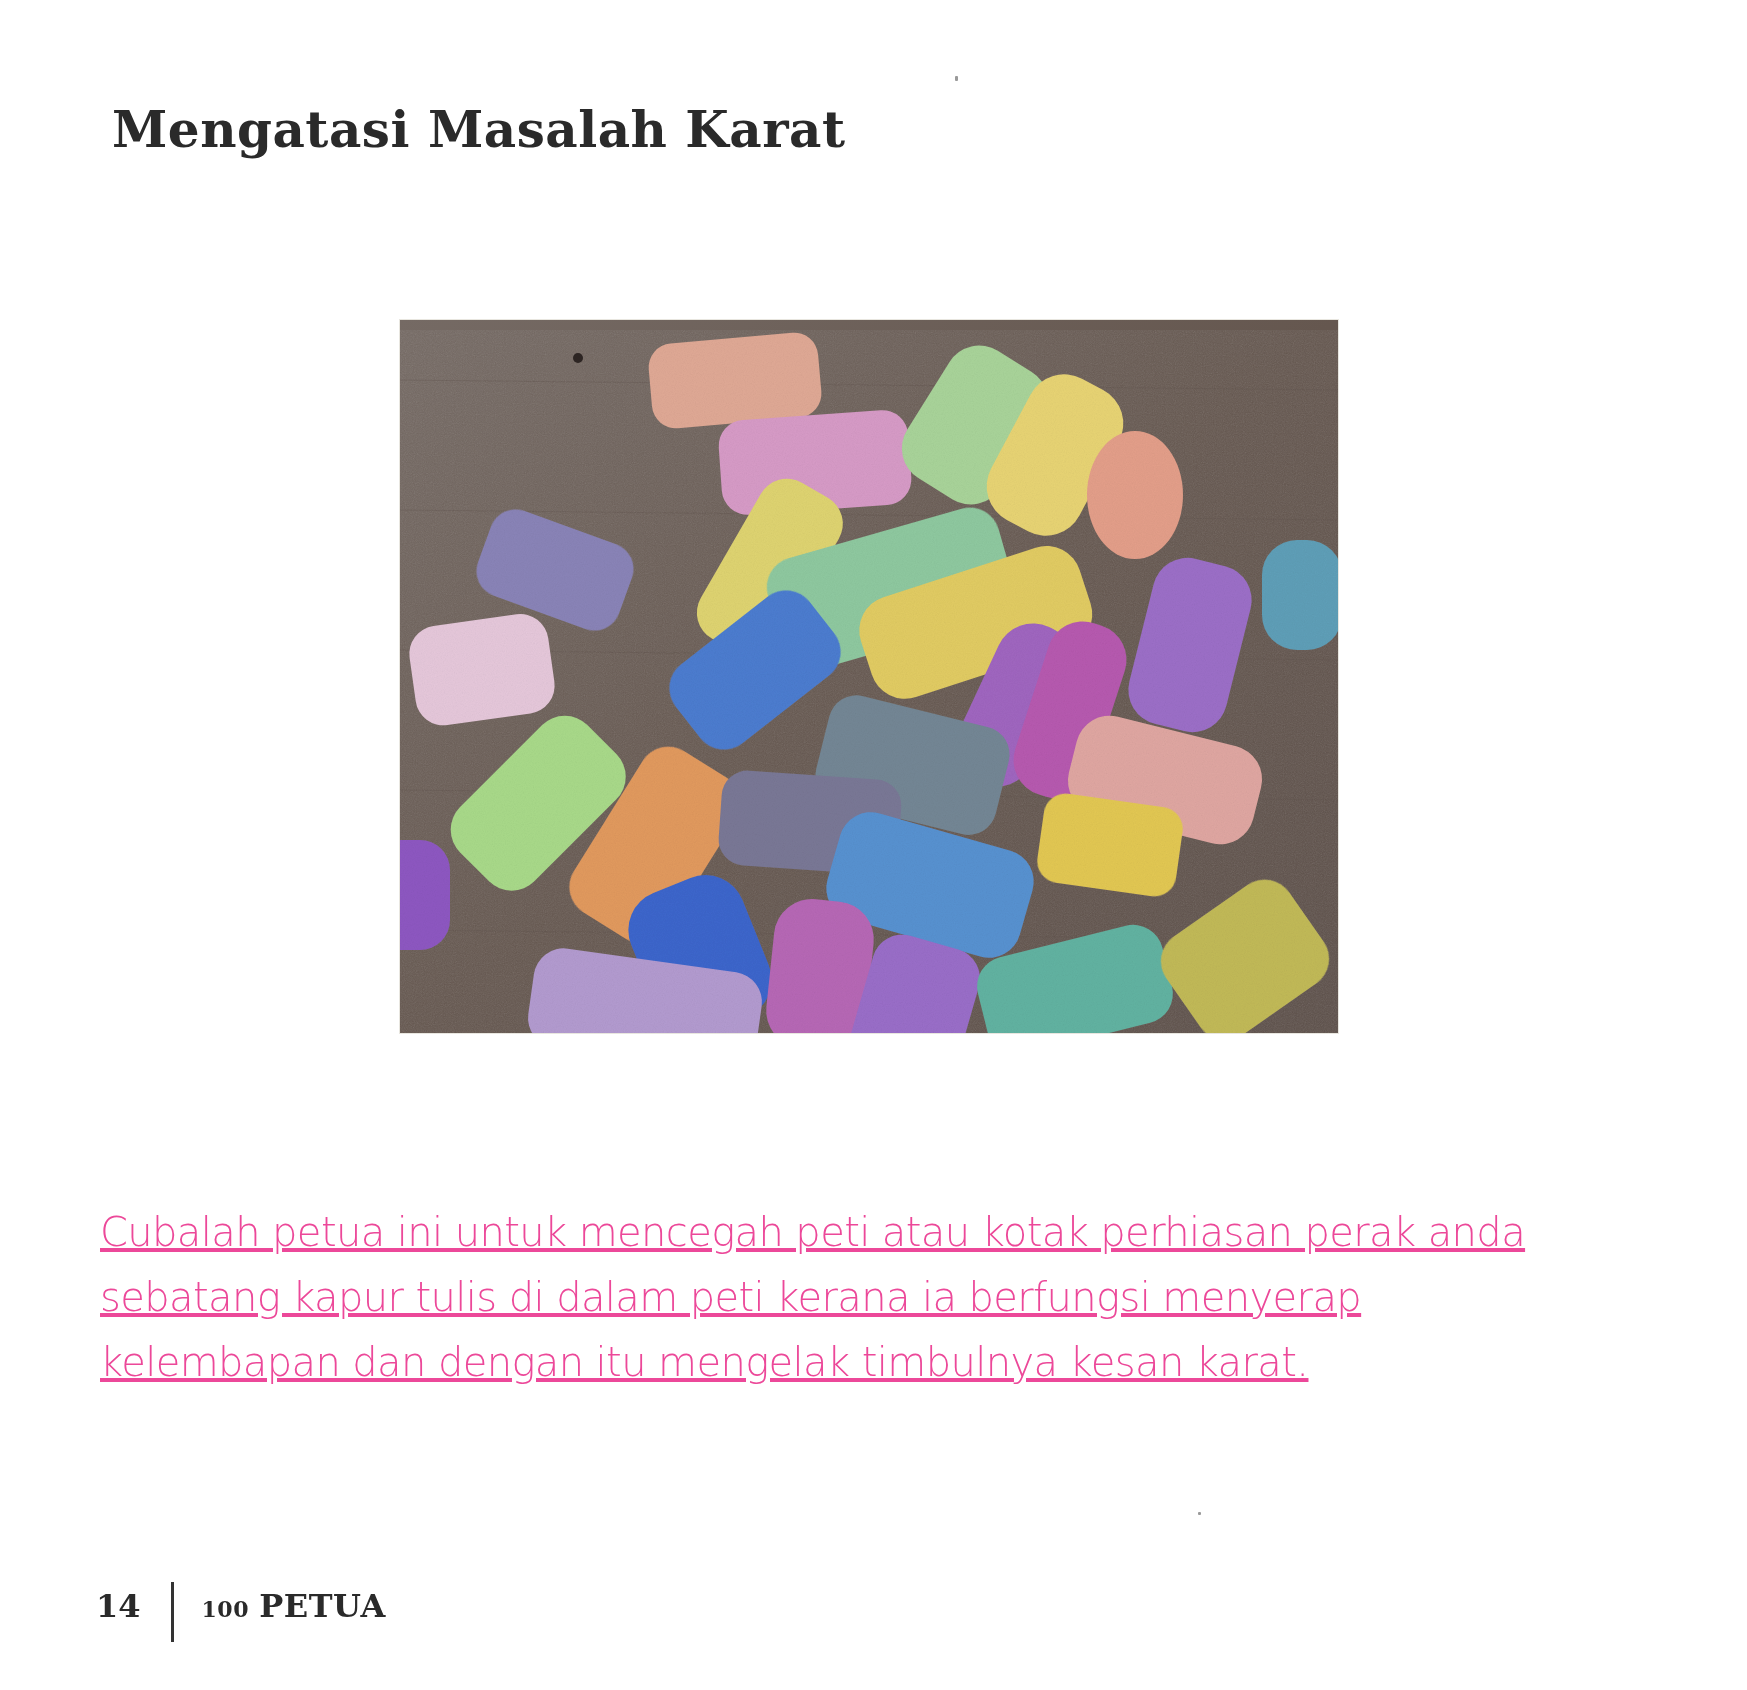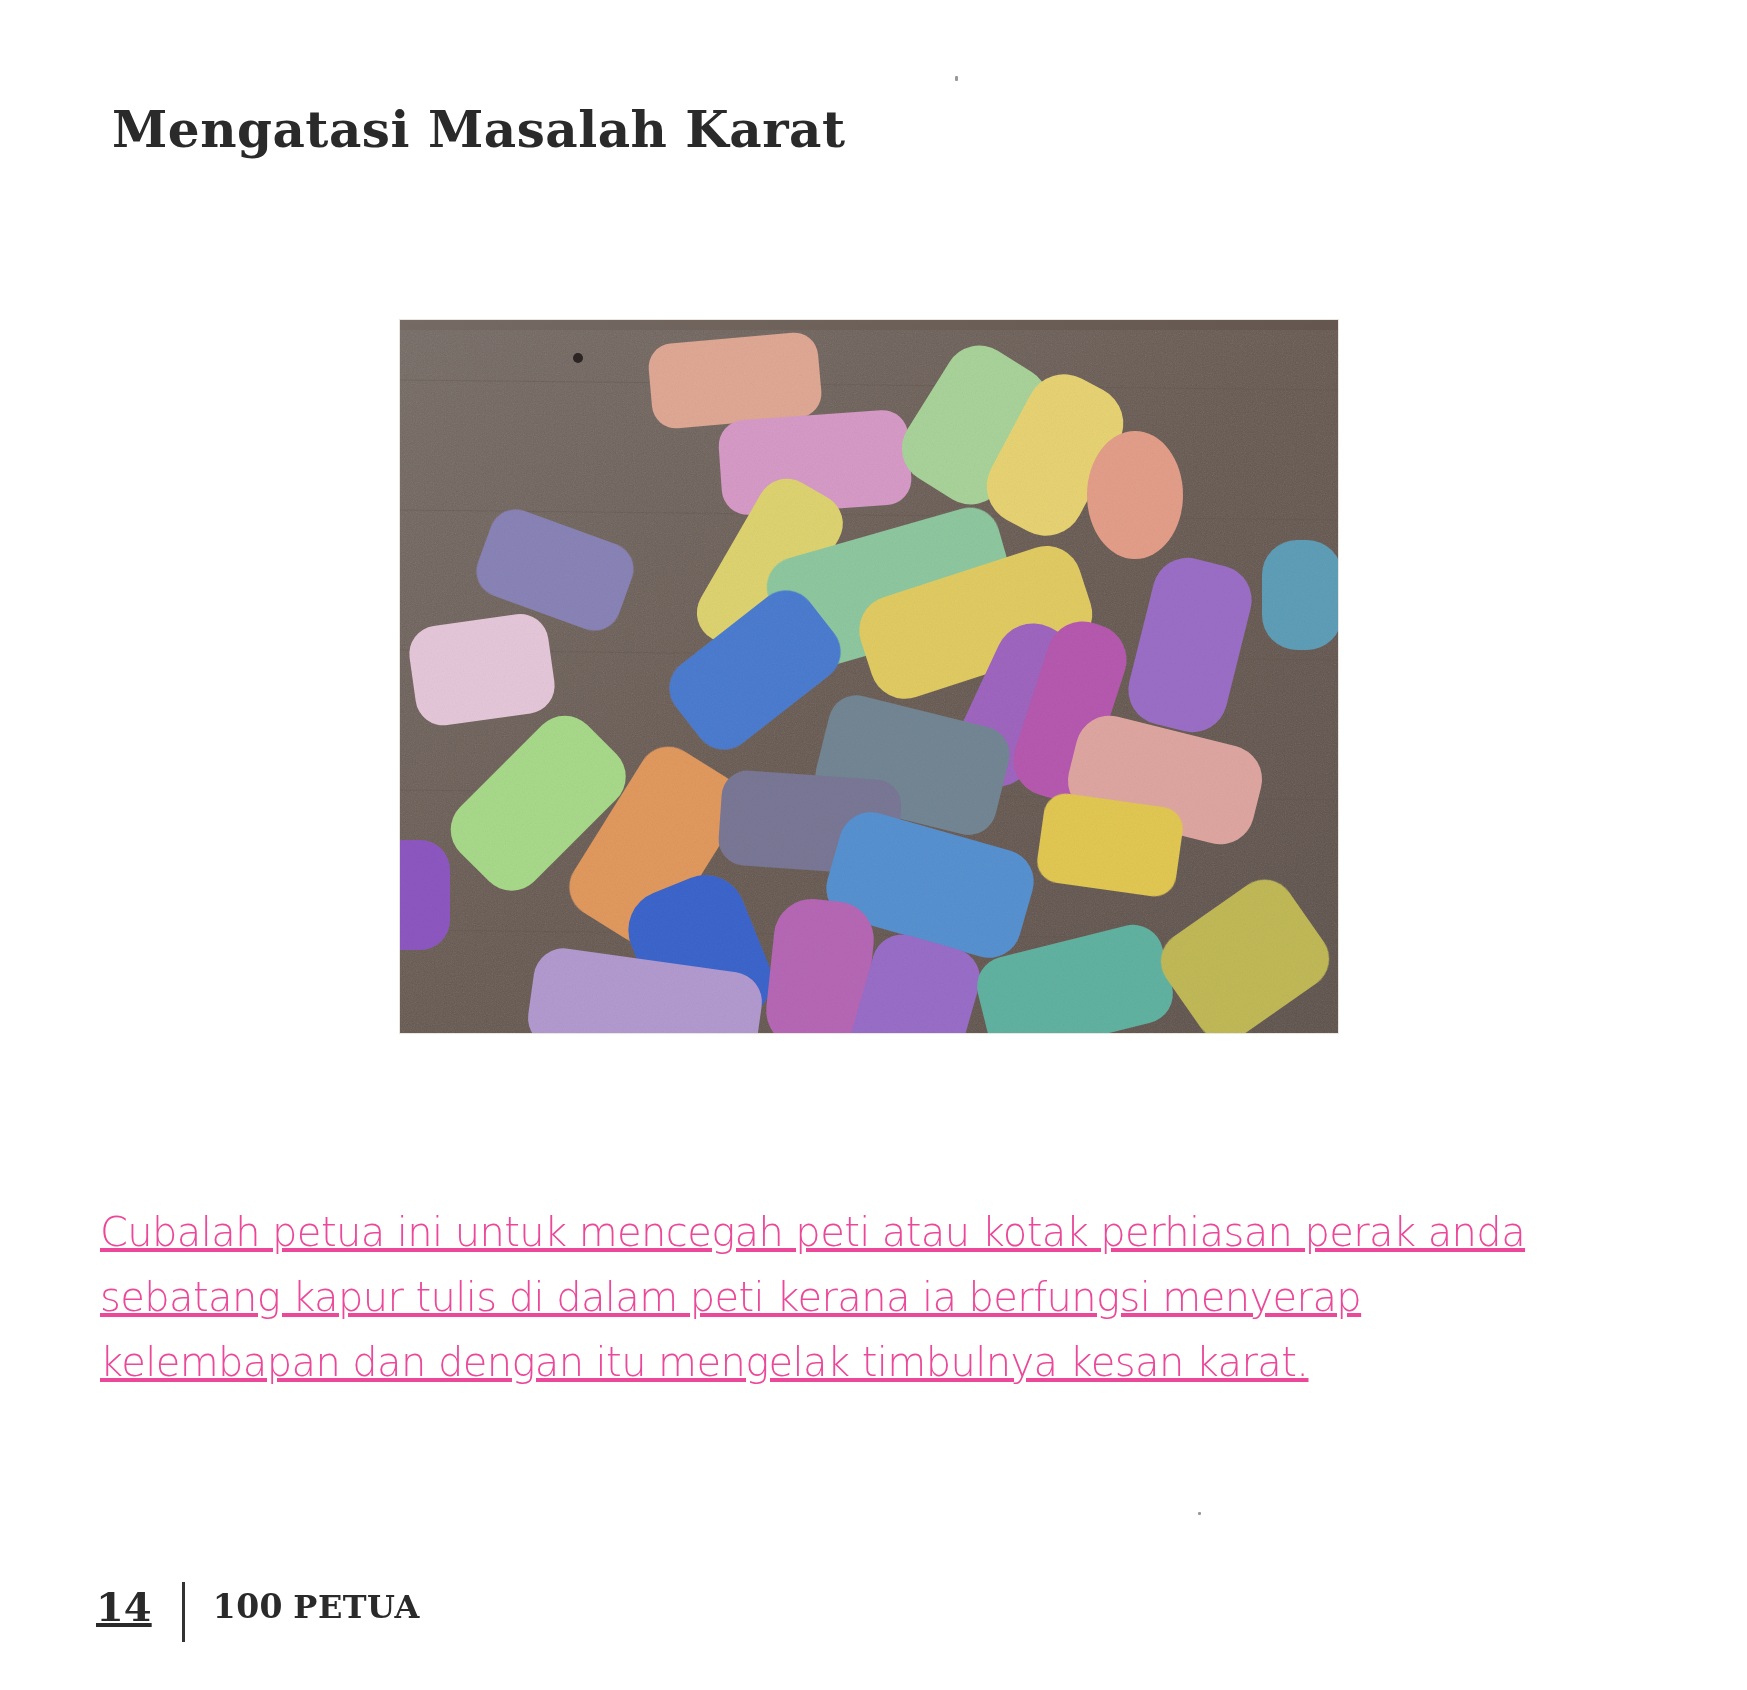--- a/index.html
+++ b/index.html
@@ -46,28 +46,28 @@
   }
   .body-text span { display:block; white-space:nowrap; }
   .footer {
     position:absolute;
     left:96px; top:1576px;
     display:flex; align-items:center;
     font-family:"DejaVu Serif", serif;
     font-weight:bold;
     color:#2a2a2a;
   }
-  .page-num { font-size:40px;text-decoration:underline; }
+  .page-num { font-size:32px; }
   .footer-divider {
     width:3px; height:60px; background:#333;
     margin:0 28px 0 30px;
     position:relative; top:6px;
   }
   .book-title { font-size:28px; letter-spacing:0.5px; }
-  .book-title .big { font-size:33px; }
+  .book-title .big { font-size:22px; }
   .book-title .small { font-size:32px; }
   .speck { position:absolute; width:3px; height:5px; background:#9a9a9a; border-radius:1px; }
 </style>
 </head>
 <body>
 
 <h1 class="title">Mengatasi Masalah Karat</h1>
 
 <div class="photo">
   <svg width="938" height="713" viewBox="0 0 938 713" xmlns="http://www.w3.org/2000/svg">

